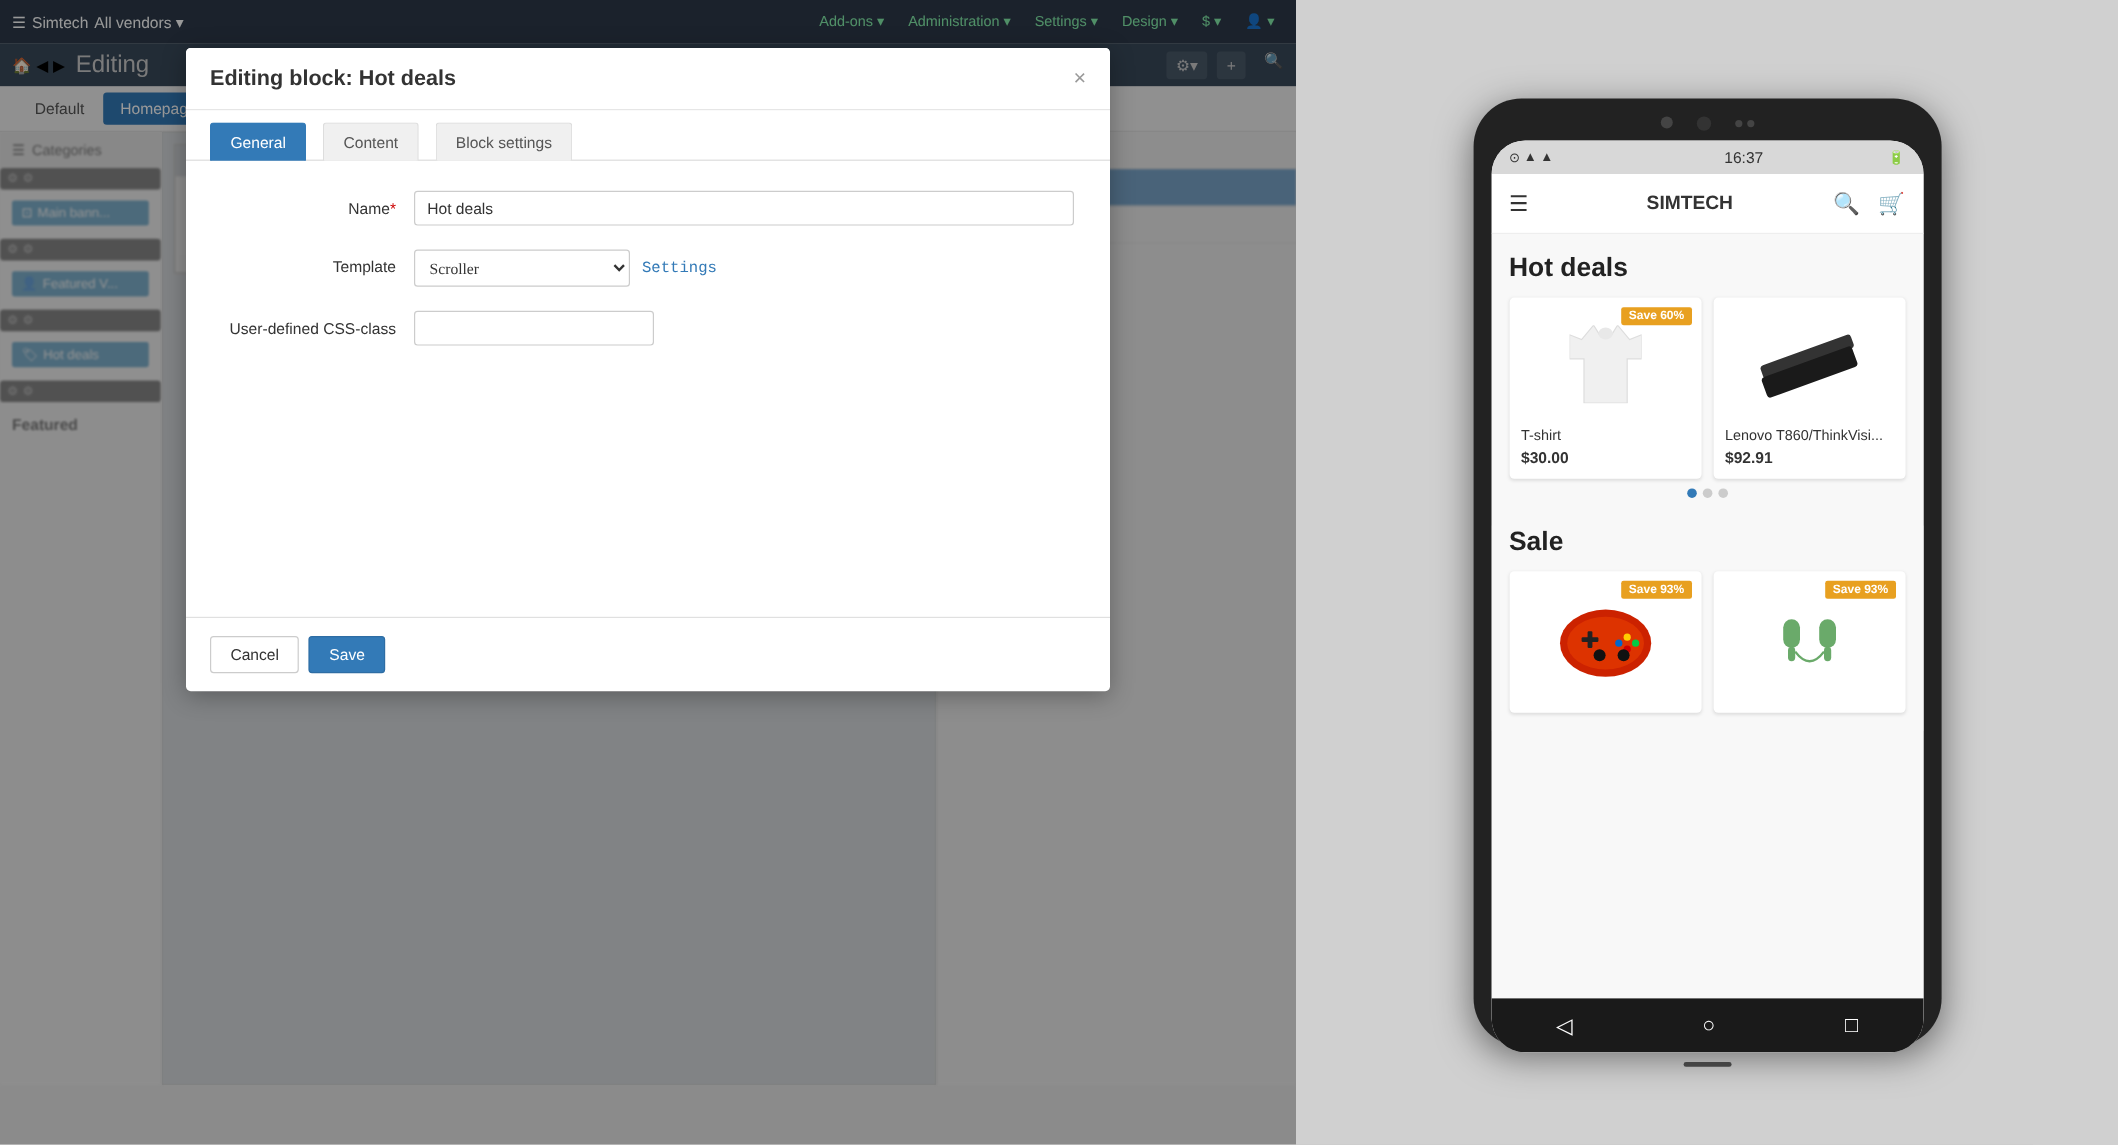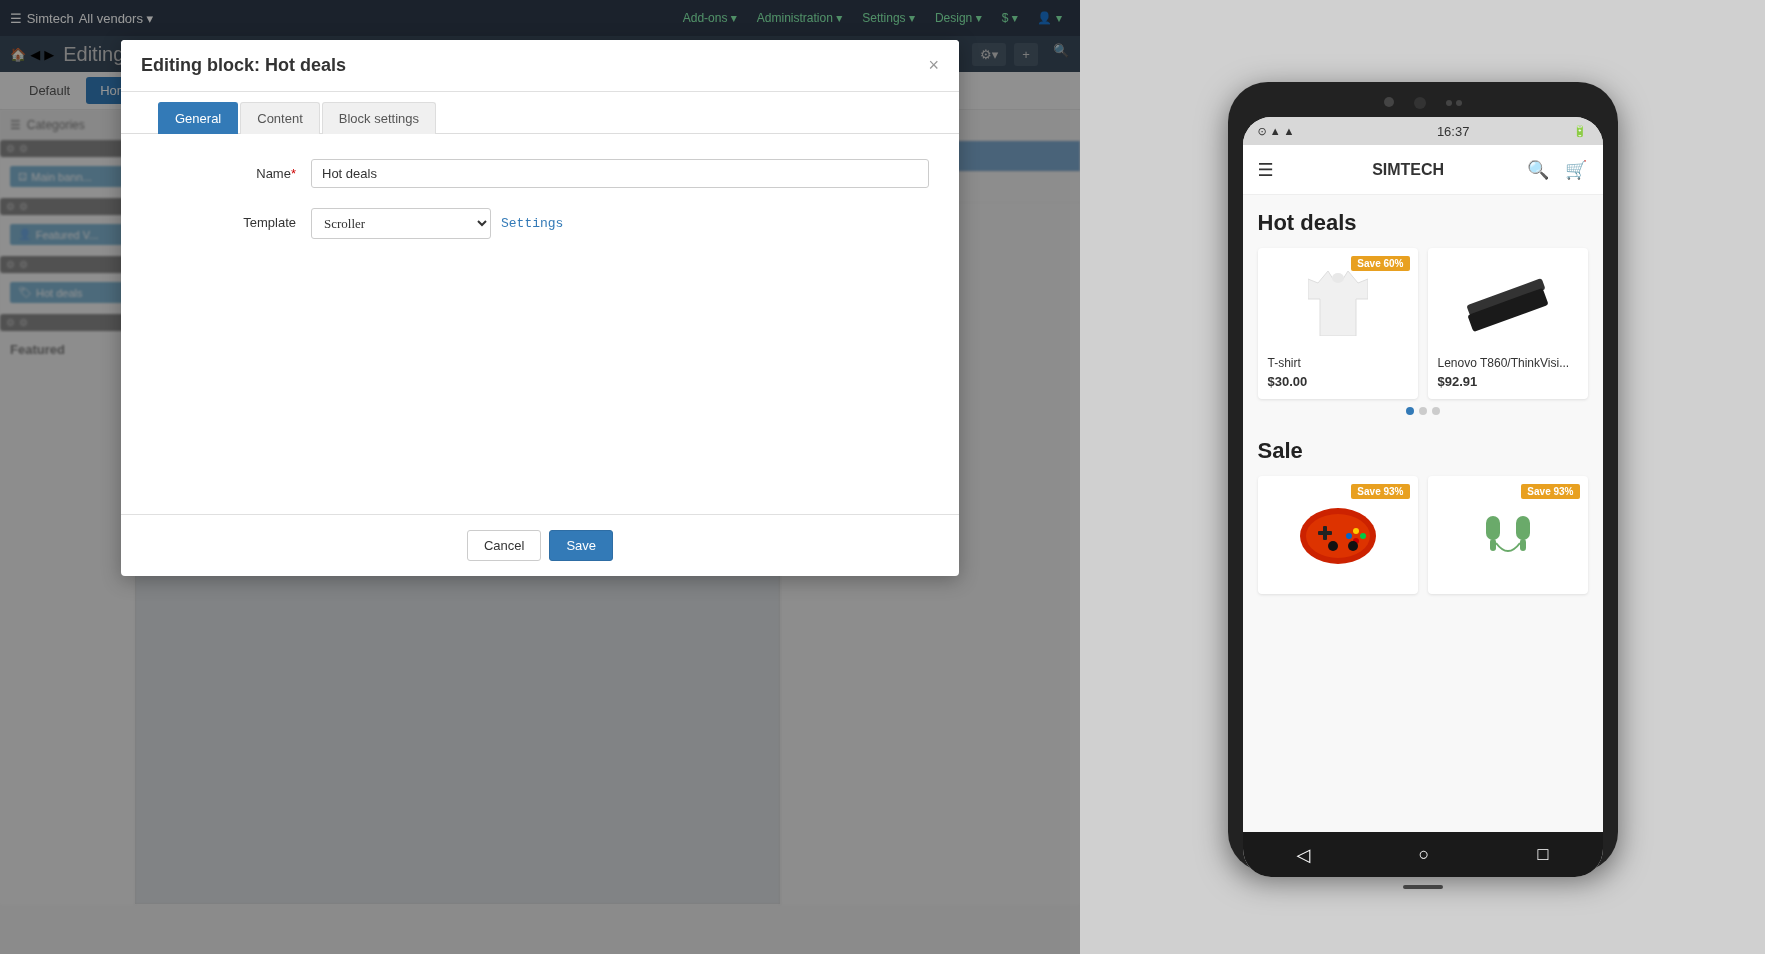--- a/index.html
+++ b/index.html
@@ -34,37 +34,37 @@
     .sidebar-block-content.empty { background: #f5f5f5; padding: 8px 10px; min-height: 40px; }
 
     
     .layout-area { flex: 1; background: #ccc; overflow: auto; position: relative; }
     .layout-inner { background: #e0e5ea; min-height: 100%; padding: 10px; }
     .layout-section { background: white; margin-bottom: 10px; border: 1px solid #bbb; }
     .layout-section-header { background: #d0d5da; padding: 6px 10px; font-size: 12px; color: #333; display: flex; align-items: center; justify-content: space-between; }
 
     
     .modal-overlay { position: absolute; top: 0; left: 0; right: 0; bottom: 0; background: rgba(0,0,0,0.4); z-index: 100; display: flex; align-items: flex-start; justify-content: center; padding-top: 40px; }
-    .modal { background: white; width: 838px; border-radius: 4px; box-shadow: 0 4px 20px rgba(0,0,0,0.3); overflow: hidden; }
+    .modal { background: white; width: 770px; border-radius: 4px; box-shadow: 0 4px 20px rgba(0,0,0,0.3); overflow: hidden; }
     .modal-header { background: white; padding: 15px 20px; border-bottom: 1px solid #e0e0e0; display: flex; align-items: center; justify-content: space-between; }
     .modal-title { font-size: 18px; color: #333; font-weight: bold; }
     .modal-close { cursor: pointer; color: #999; font-size: 18px; background: none; border: none; }
-    .modal-tabs { background: white; padding: 10px 37px 0; border-bottom: 1px solid #ddd; display: flex; gap: 2px; }
+    .modal-tabs { background: white; padding: 10px 20px 0; border-bottom: 1px solid #ddd; display: flex; gap: 14px; }
     .modal-tab { padding: 8px 16px; border-radius: 3px 3px 0 0; cursor: pointer; font-size: 13px; color: #555; background: #f0f0f0; border: 1px solid #ddd; border-bottom: none; margin-bottom: -1px; }
     .modal-tab.active { background: #337ab7; color: white; border-color: #337ab7; }
     .modal-body { padding: 25px 30px; min-height: 380px; }
     .form-group { display: flex; align-items: flex-start; margin-bottom: 20px; }
     .form-label { width: 160px; padding-top: 7px; font-size: 13px; color: #333; text-align: right; padding-right: 15px; }
     .form-label .required { color: #cc0000; }
     .form-input { flex: 1; }
     .form-input input[type="text"] { width: 100%; padding: 6px 10px; border: 1px solid #ccc; border-radius: 3px; font-size: 13px; color: #333; }
     .form-select-wrapper { display: flex; align-items: center; gap: 10px; }
     .form-select { padding: 6px 8px; border: 1px solid #ccc; border-radius: 3px; font-size: 13px; color: #333; background: white; min-width: 180px; cursor: pointer; font-family: Liberation Serif, serif; }
     .settings-link { color: #337ab7; text-decoration: none; cursor: pointer; font-size: 13px; font-family: Liberation Mono, monospace; }
-    .modal-footer { padding: 15px 20px; border-top: 1px solid #e0e0e0; display: flex; justify-content: center; gap: 8px; }
+    .modal-footer { padding: 15px 20px; border-top: 1px solid #e0e0e0; display: flex; justify-content: flex-start; gap: 8px; }
     .btn-cancel { background: white; border: 1px solid #ccc; border-radius: 3px; padding: 7px 16px; cursor: pointer; font-size: 13px; color: #333; }
     .btn-save { background: #337ab7; border: 1px solid #2e6da4; border-radius: 3px; padding: 7px 16px; cursor: pointer; font-size: 13px; color: white; }
 
     
     .mobile-preview { width: 685px; height: 954px; background: #d0d0d0; display: flex; align-items: center; justify-content: center; }
     .phone-outer { width: 390px; height: 790px; background: #222; border-radius: 40px; padding: 15px; box-shadow: 0 8px 30px rgba(0,0,0,0.5); }
     .phone-inner { width: 100%; height: 100%; background: #f5f5f5; border-radius: 28px; overflow: hidden; display: flex; flex-direction: column; }
     .phone-status-bar { background: #d8d8d8; height: 28px; display: flex; align-items: center; padding: 0 15px; justify-content: space-between; }
     .phone-time { font-size: 13px; font-weight: normal; color: #333; margin-left: 38px; }
     .phone-app-header { background: white; height: 50px; display: flex; align-items: center; padding: 0 15px; border-bottom: 1px solid #eee; }
@@ -251,20 +251,26 @@
                 <option>Scroller</option>
                 <option>Grid</option>
                 <option>List</option>
               </select>
               <a class="settings-link">Settings</a>
             </div>
           </div>
         </div>
 
 
+        <div class="form-group">
+          <div class="form-label">User-defined CSS-class</div>
+          <div class="form-input">
+            <input type="text" style="width: 200px;" placeholder="">
+          </div>
+        </div>
       </div>
       <div class="modal-footer">
         <button class="btn-cancel">Cancel</button>
         <button class="btn-save">Save</button>
       </div>
     </div>
   </div>
 
 </div>
 

